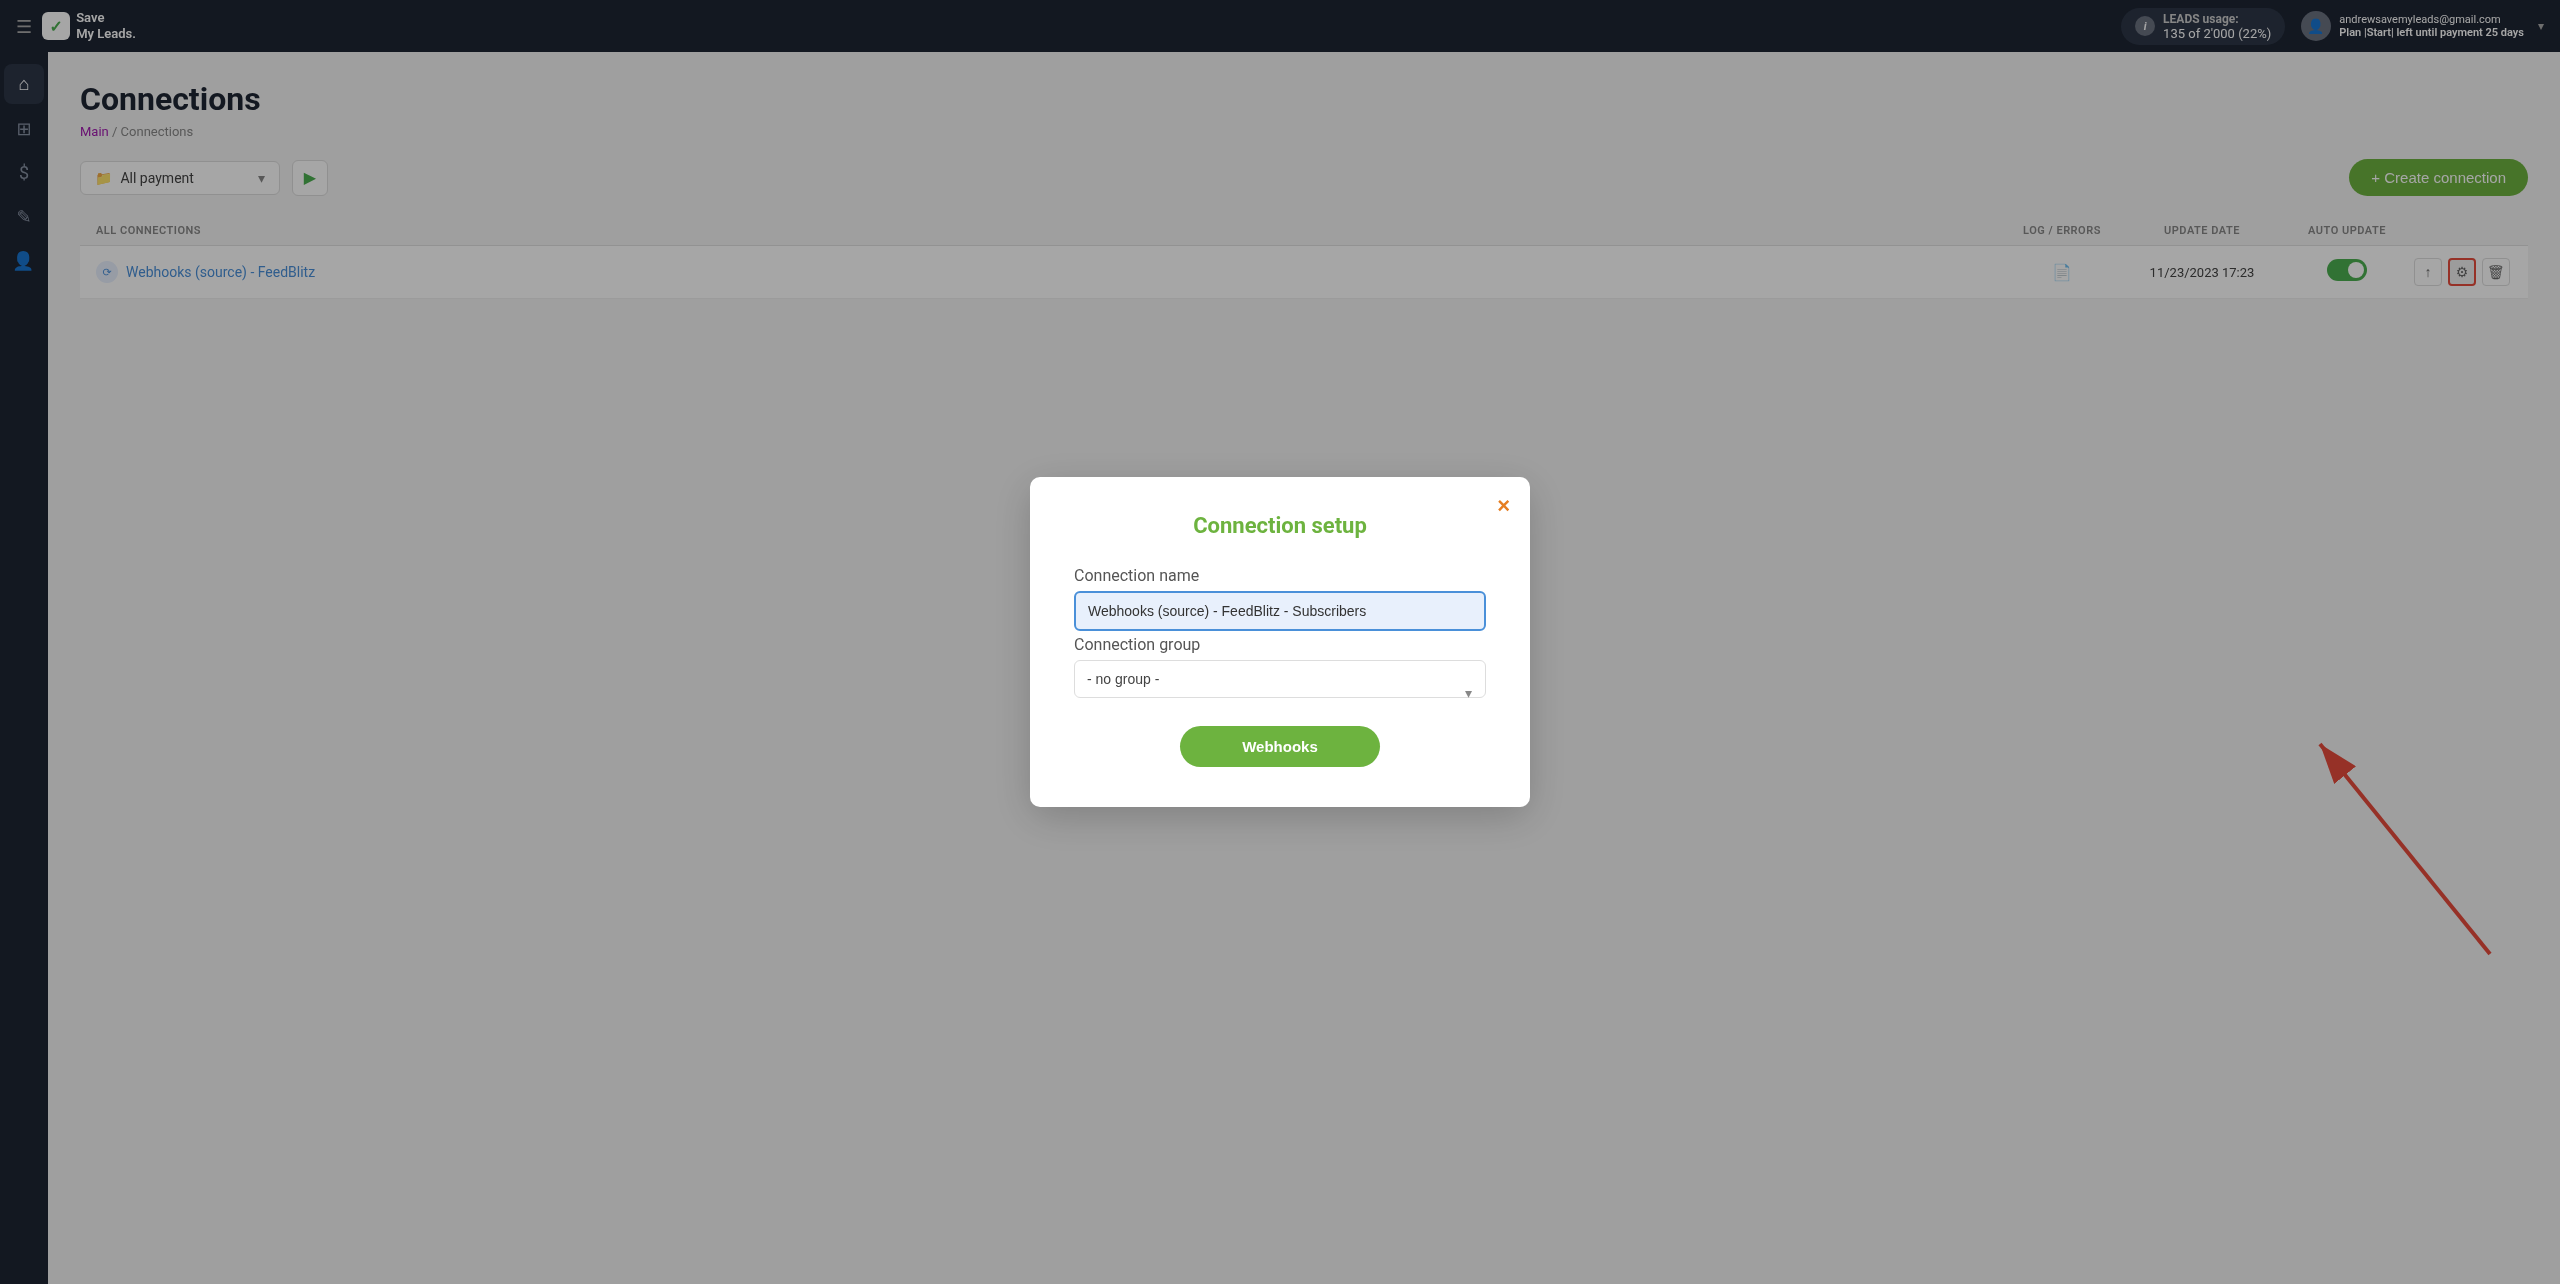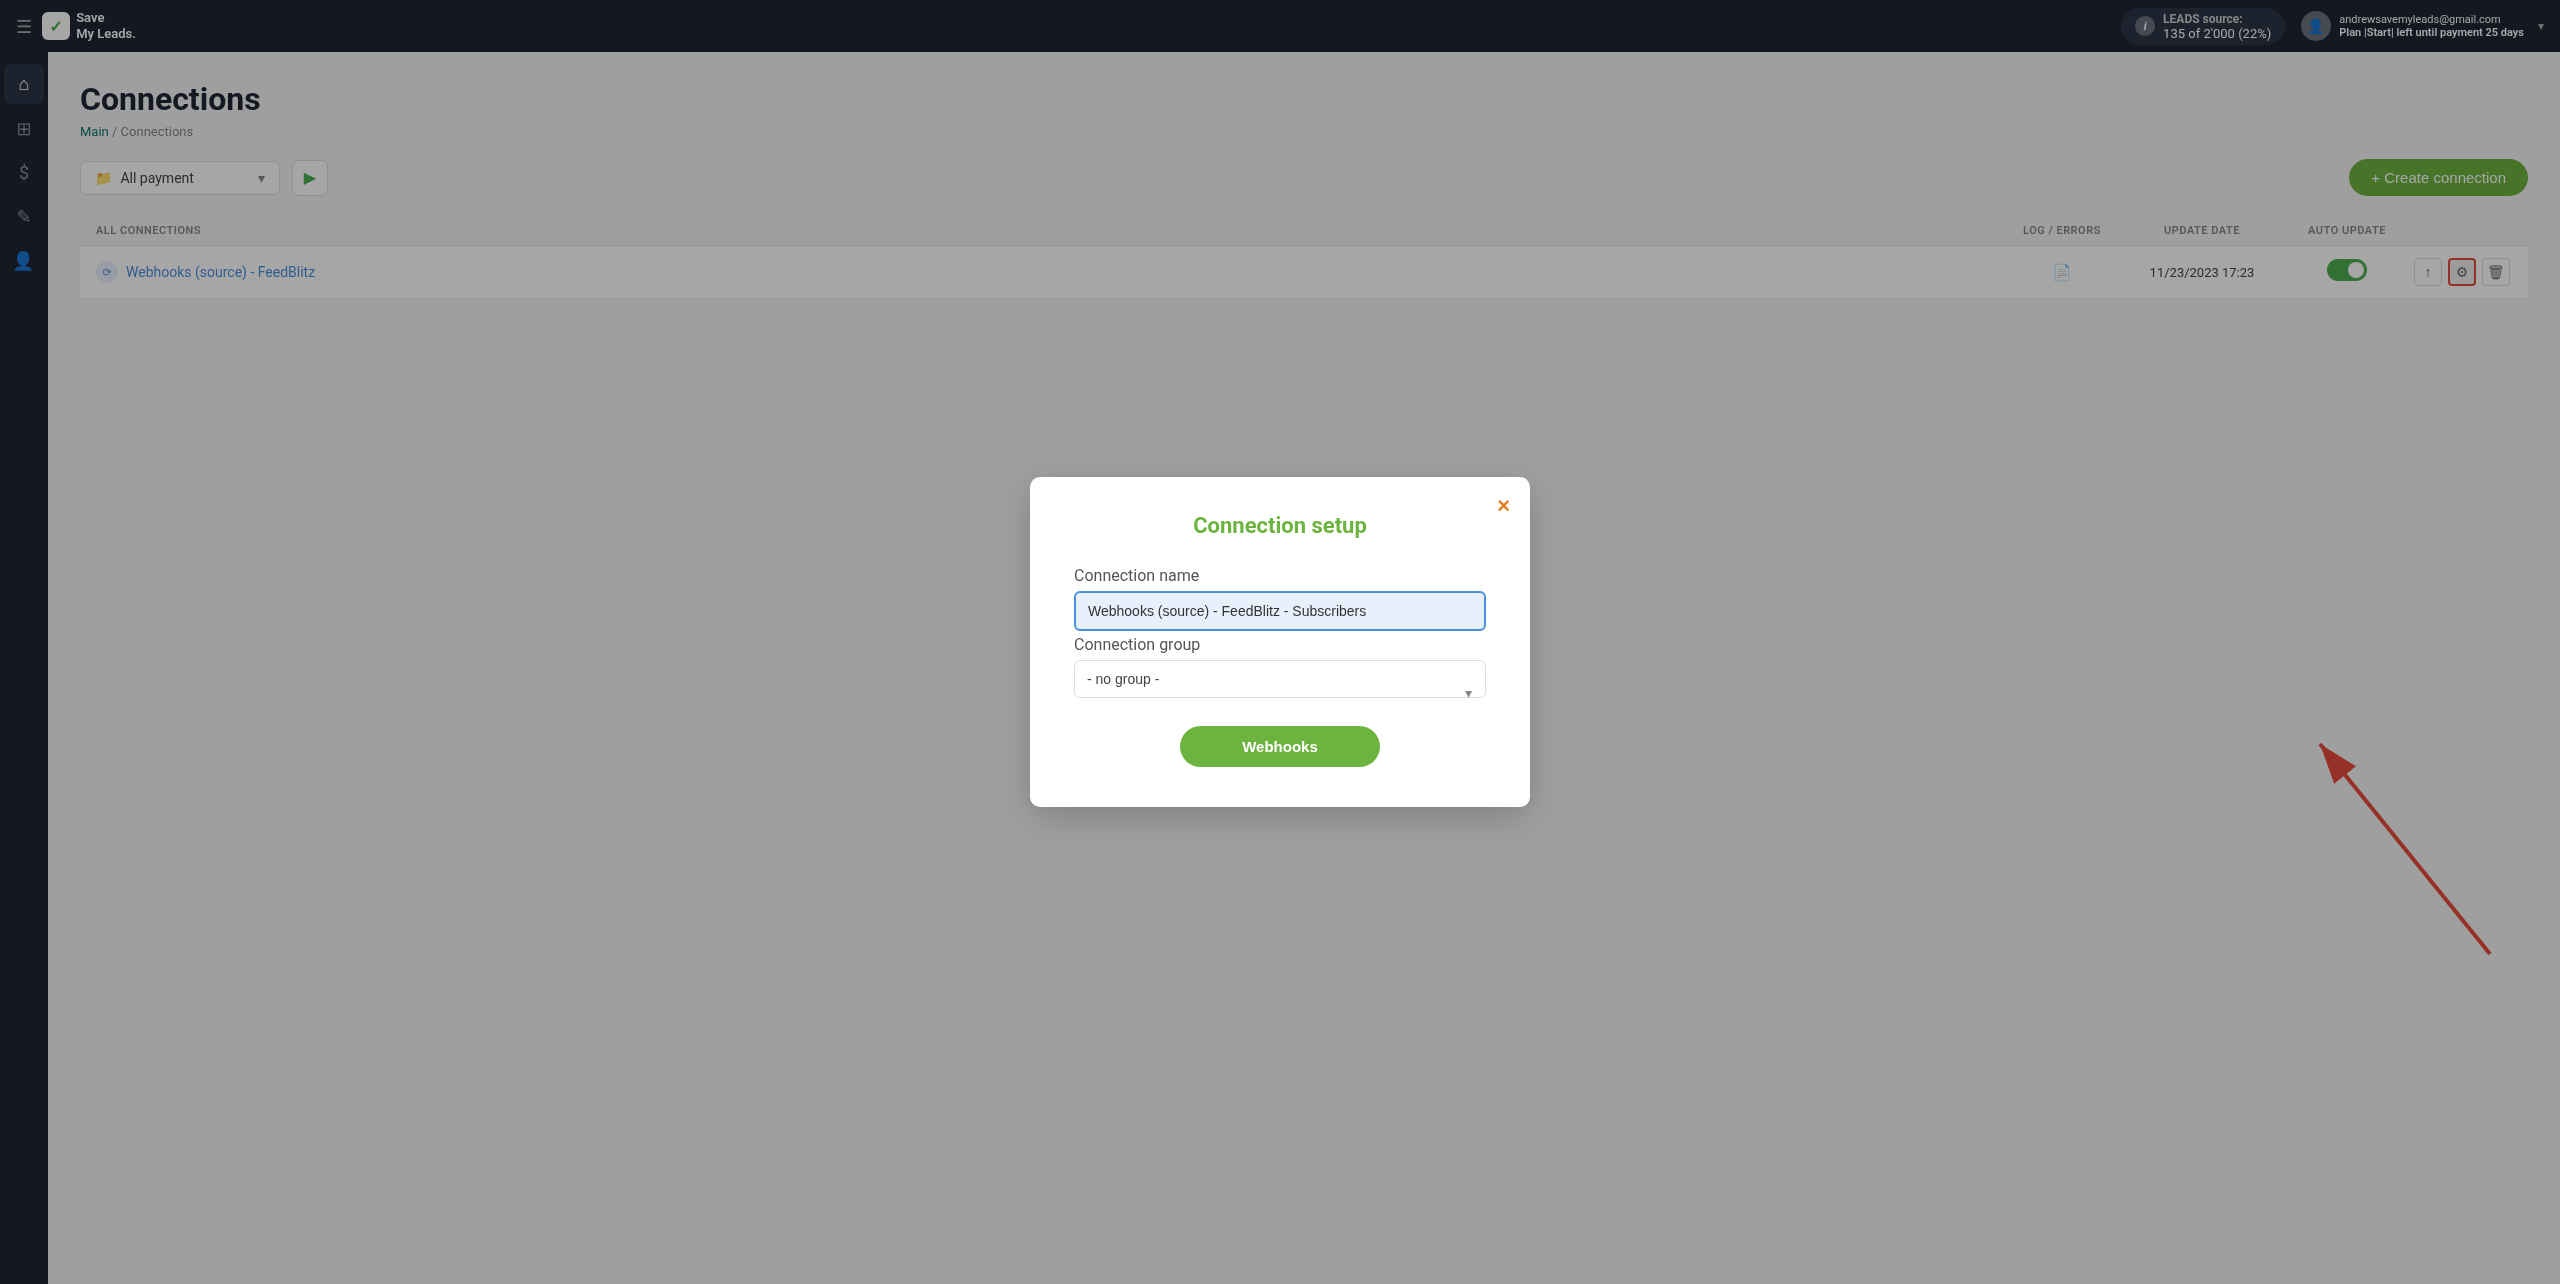--- a/index.html
+++ b/index.html
@@ -99,21 +99,21 @@
       font-size: 32px;
       font-weight: 700;
       color: #1e2533;
       margin-bottom: 6px;
     }
     .breadcrumb {
       font-size: 13px;
       color: #888;
       margin-bottom: 20px;
     }
-    .breadcrumb a { color: #0f766e; text-decoration: none; text-align: right; }
+    .breadcrumb a { color: #a21caf; text-decoration: none; text-align: right; }
     .breadcrumb span { color: #888; }
 
     
     .toolbar {
       display: flex;
       align-items: center;
       gap: 12px;
       margin-bottom: 20px;
     }
     .group-select {
@@ -342,21 +342,21 @@
         <span>Save</span><br>
         <span>My Leads.</span>
       </div>
     </div>
   </div>
 
   <div class="navbar-center">
     <div class="leads-badge">
       <div class="info-icon">i</div>
       <div class="leads-text">
-        <strong>LEADS source:</strong>
+        <strong>LEADS usage:</strong>
         <span>135 of 2'000 (22%)</span>
       </div>
     </div>
     <div class="user-section">
       <div class="user-avatar">👤</div>
       <div class="user-info">
         <div class="user-email">andrewsavemyleads@gmail.com</div>
         <div class="user-plan">
           <span>Plan |Start| left until payment</span>
           <span>25 days</span>

